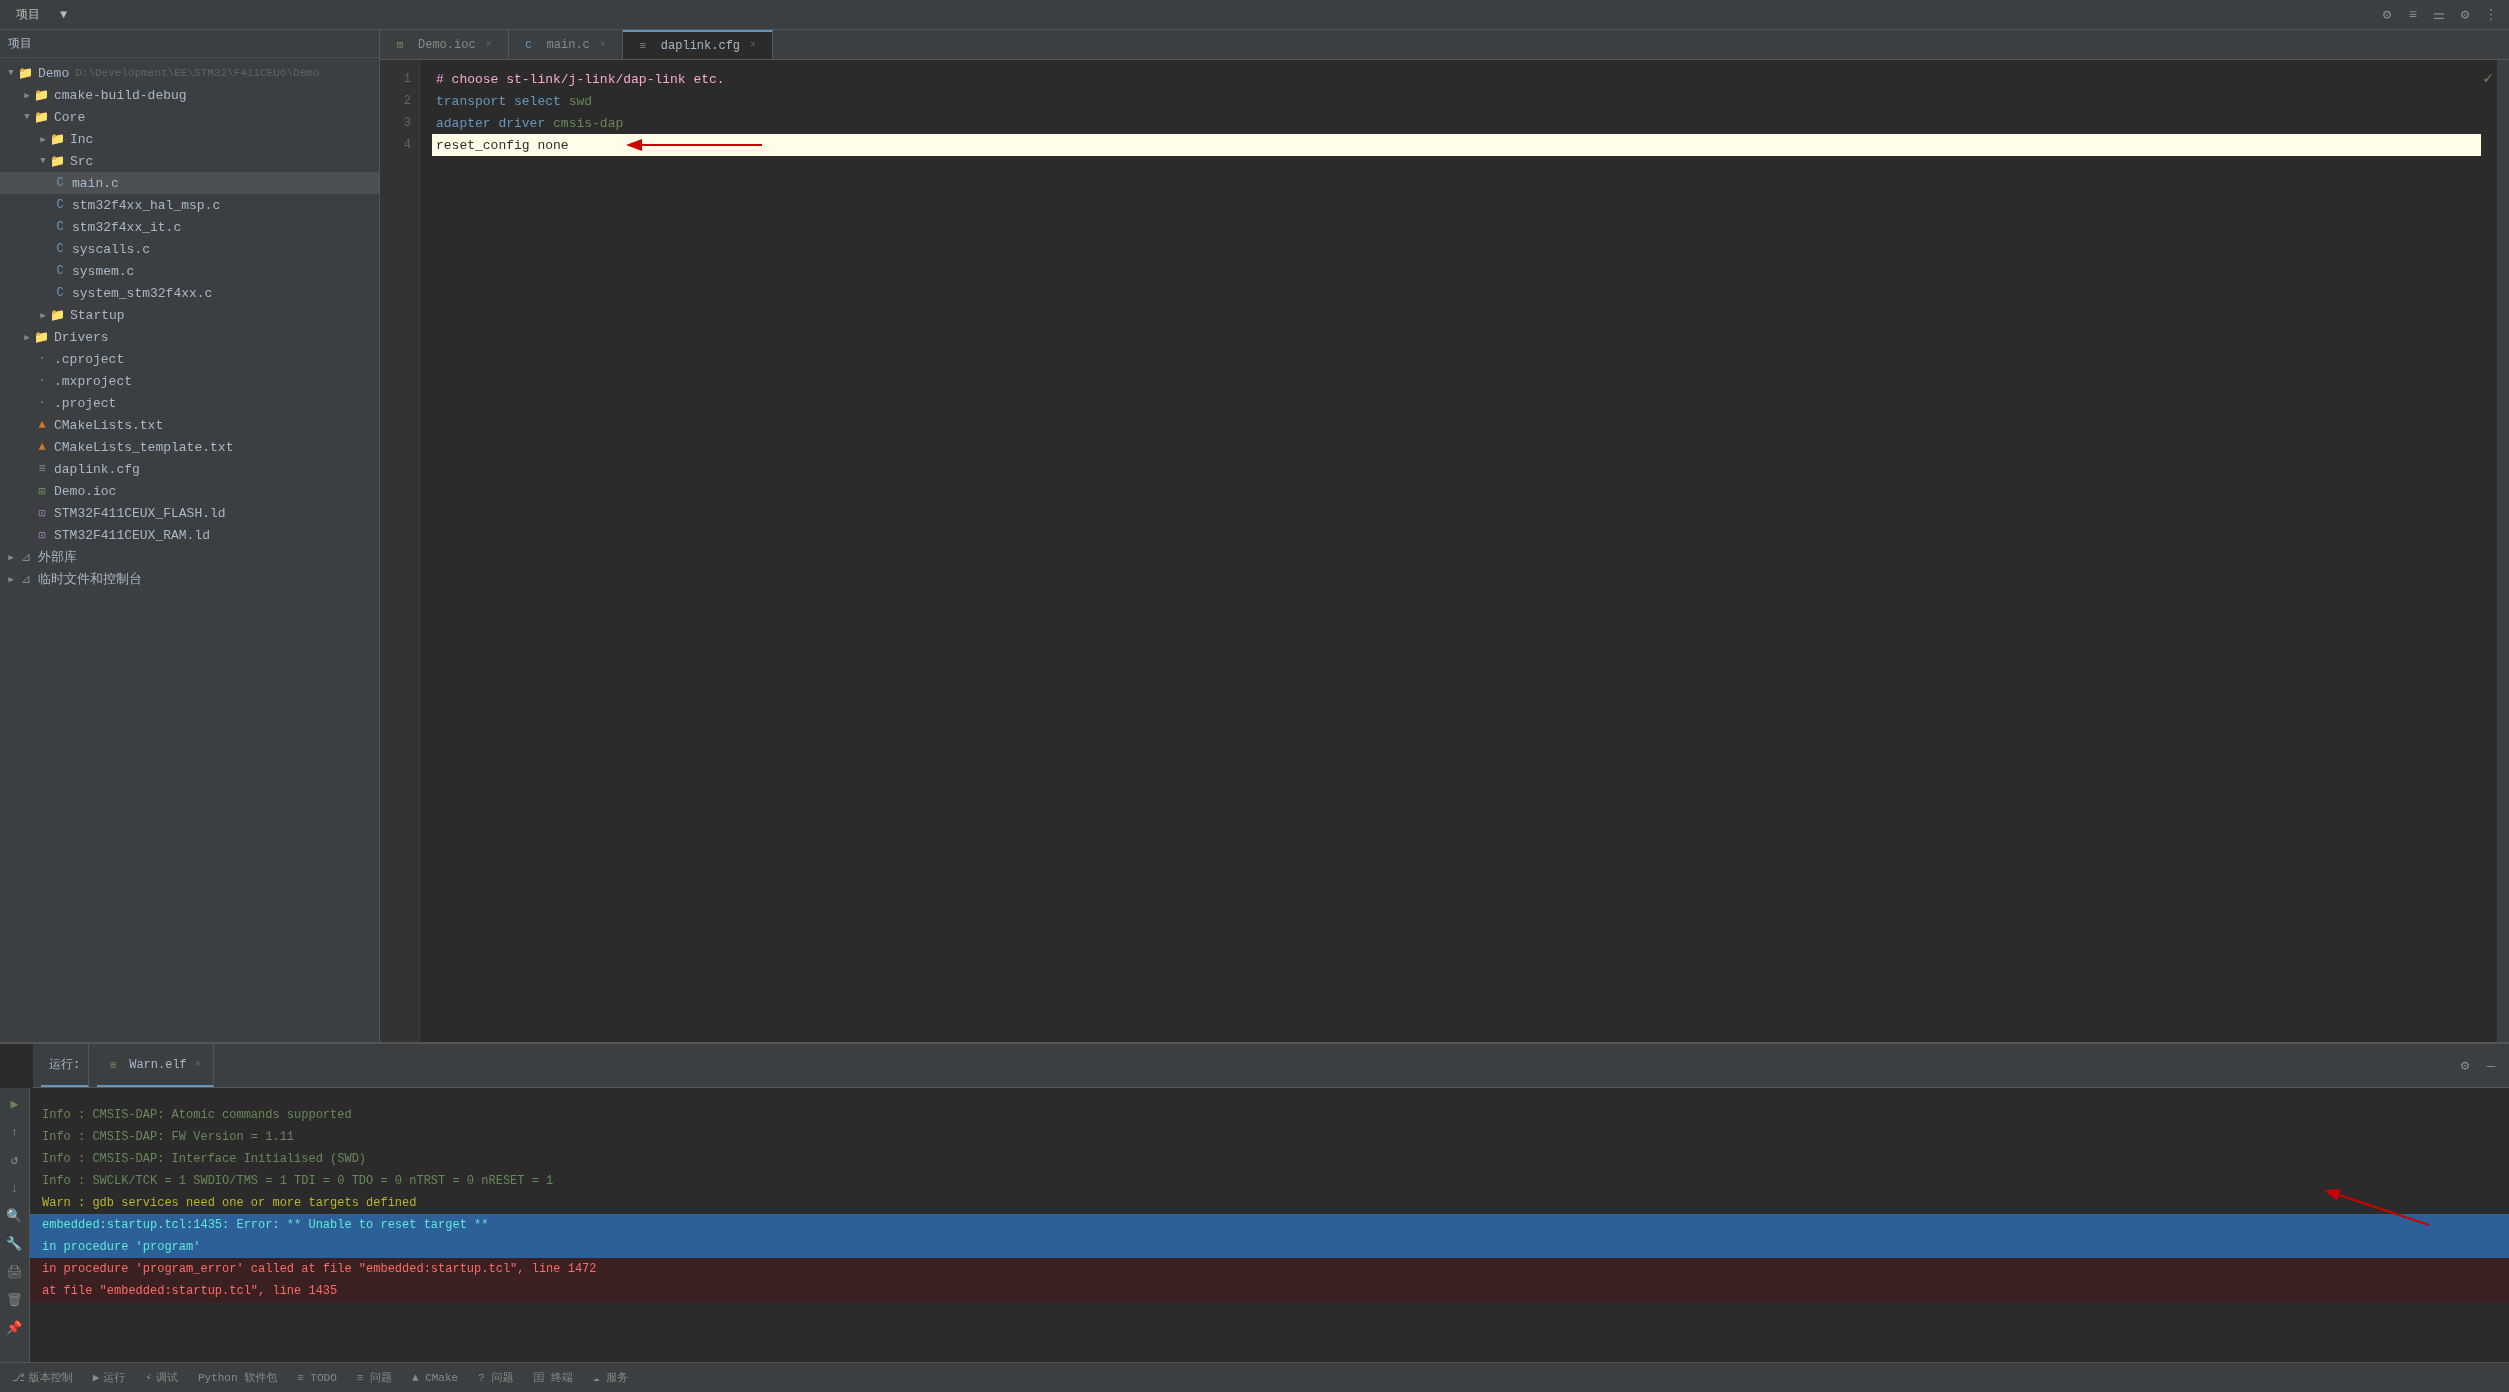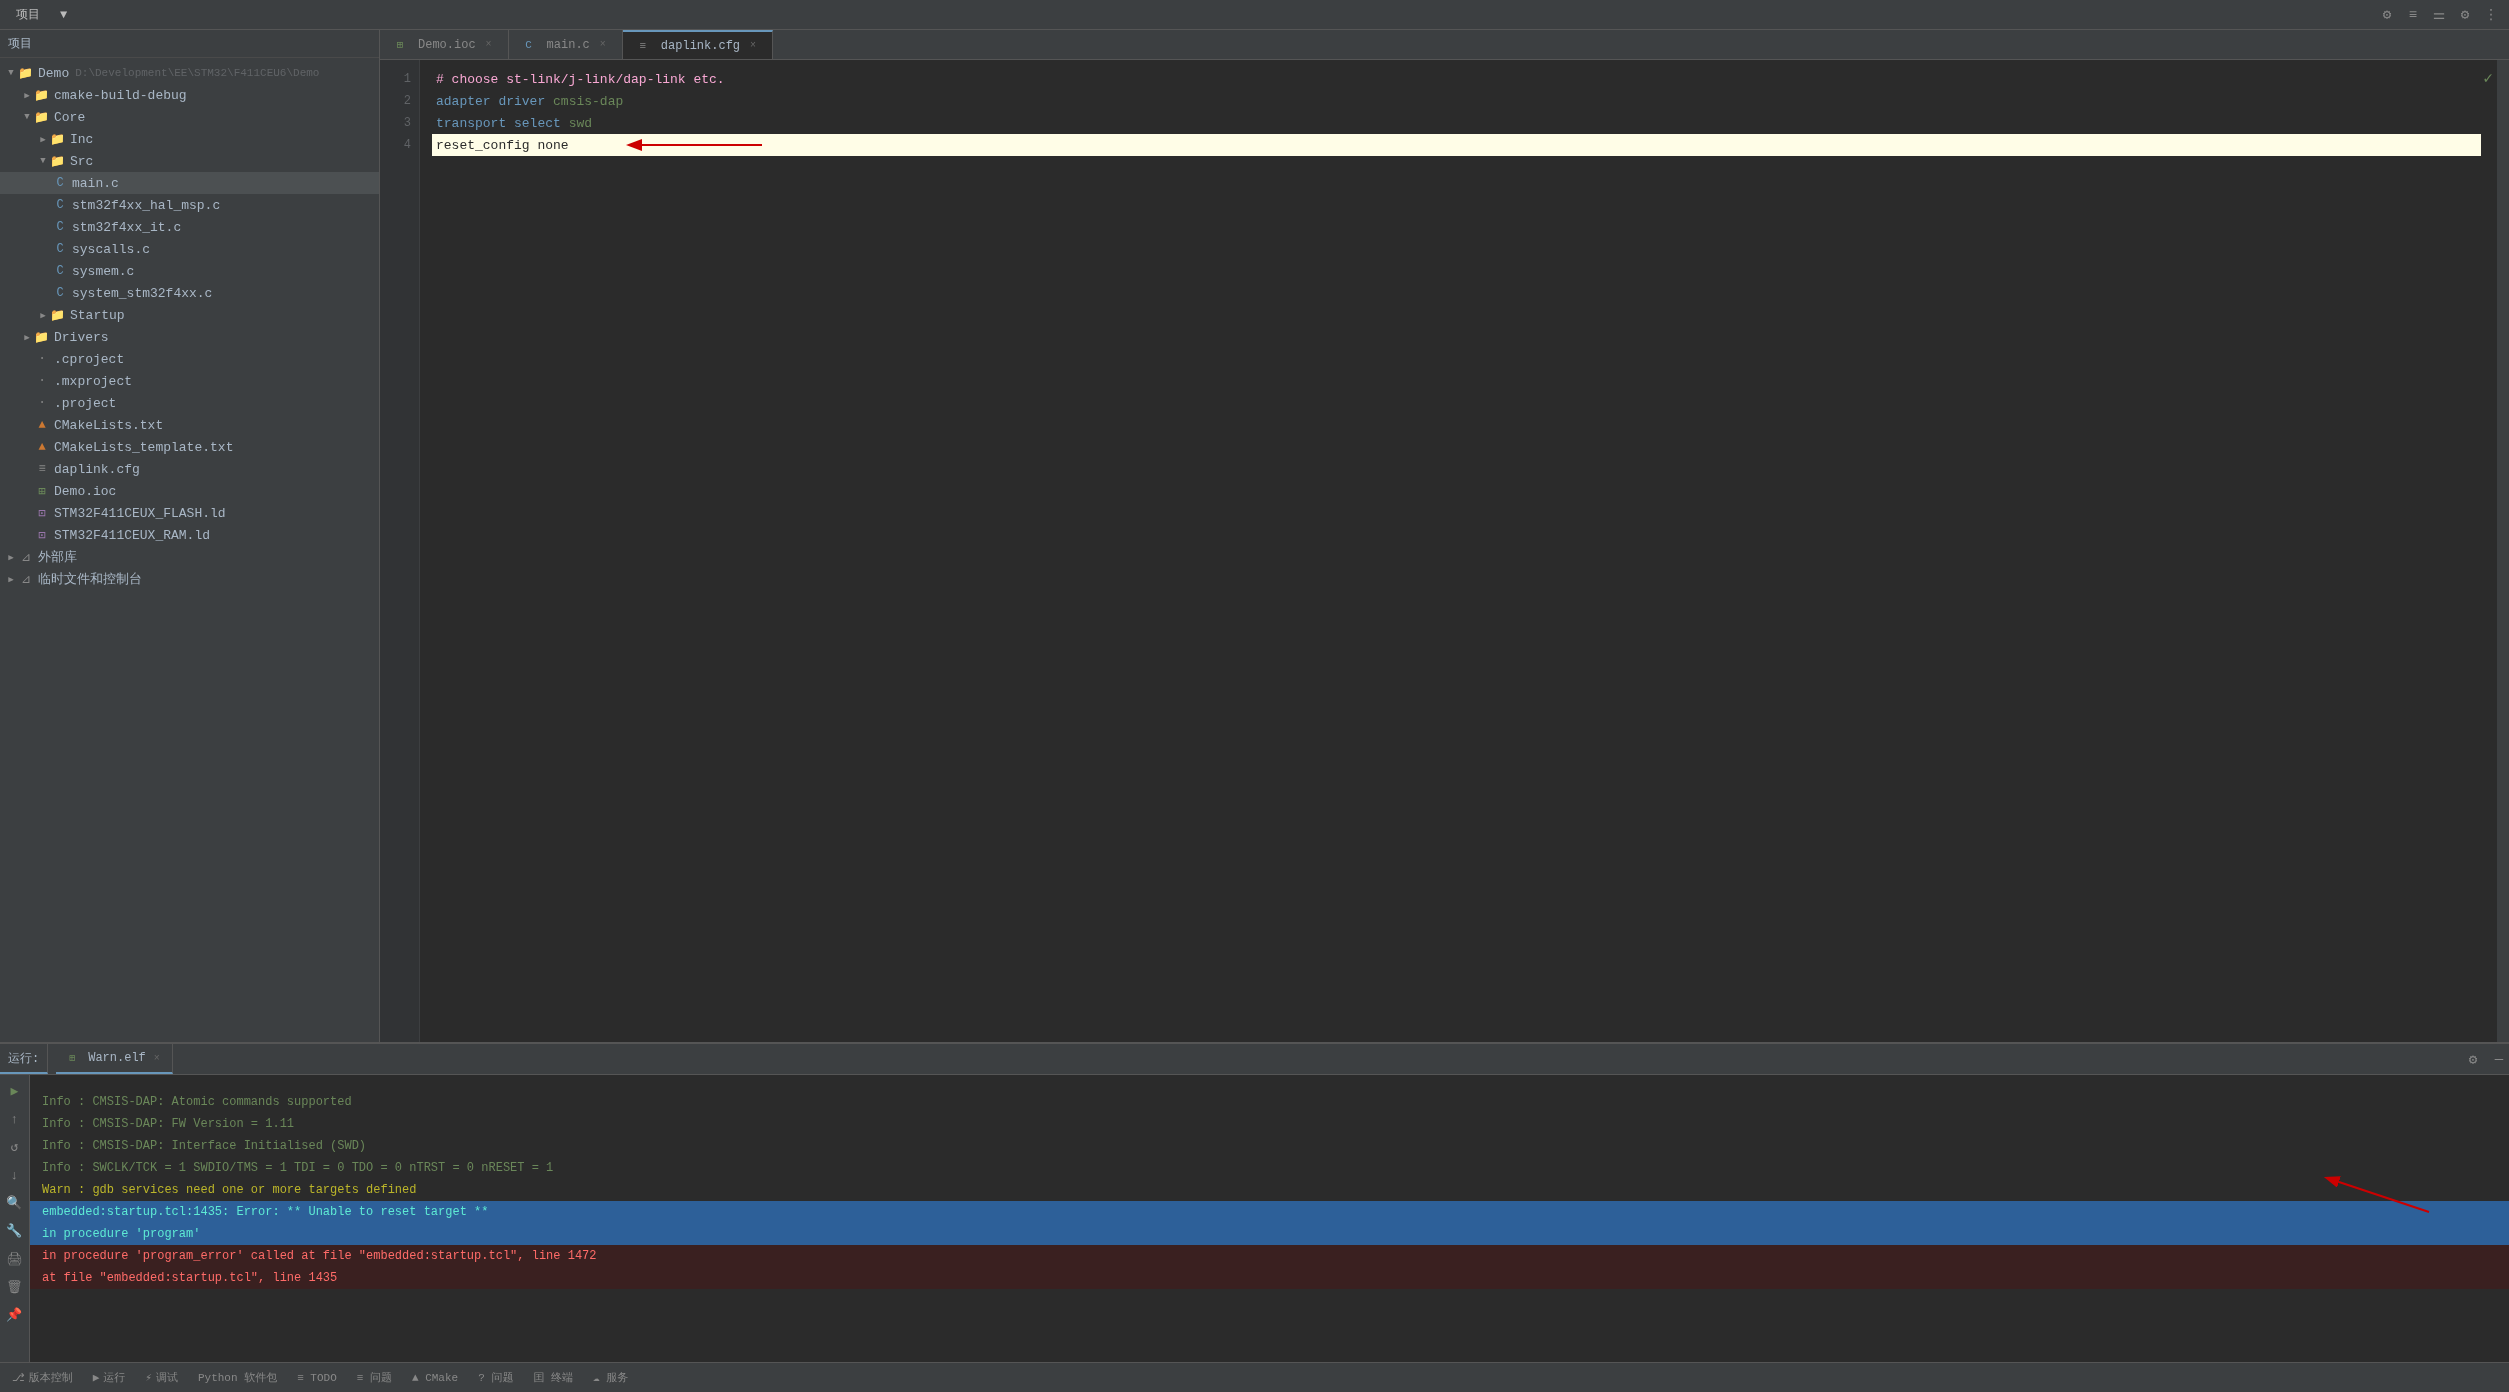--- a/index.html
+++ b/index.html
@@ -218,24 +218,25 @@
       border-top: 2px solid #555;
       display: flex;
       flex-direction: column;
       flex-shrink: 0;
     }
     .bottom-panel-header {
       background: #3c3f41;
       border-bottom: 1px solid #555;
       display: flex;
       align-items: center;
-      height: 31px;
-      padding: 0 0;
+      height: 44px;
+      padding: 0 8px;
       gap: 8px;
       flex-shrink: 0;
+      margin-left: 33px;
     }
     .panel-tab {
       display: flex;
       align-items: center;
       gap: 4px;
       padding: 0 8px;
       height: 100%;
       font-size: 12px;
       color: #888;
       cursor: pointer;
@@ -569,29 +570,29 @@
 
       <div class="editor-content">
 
         <div class="check-mark">✓</div>
 
         <div class="code-line">
           <span class="comment"># choose st-link/j-link/dap-link etc.</span>
         </div>
 
         <div class="code-line">
+          <span style="color:#6897bb;">transport select</span>
+          <span style="color:#a9b7c6;">&nbsp;</span>
+          <span style="color:#6a8759;">swd</span>
+        </div>
+
+        <div class="code-line">
           <span style="color:#6897bb;">adapter driver</span>
           <span style="color:#a9b7c6;">&nbsp;</span>
           <span style="color:#6a8759;">cmsis-dap</span>
-        </div>
-
-        <div class="code-line">
-          <span style="color:#6897bb;">transport select</span>
-          <span style="color:#a9b7c6;">&nbsp;</span>
-          <span style="color:#6a8759;">swd</span>
         </div>
 
         <div class="code-line" style="background:#fffde7; padding: 0 4px; margin-left:-4px; position:relative;">
           <span style="color:#2b2b2b;">reset_config none</span>
 
           <svg style="position:absolute; left:200px; top:1px; width:130px; height:20px; overflow:visible;">
             <defs>
               <marker id="arrowhead" markerWidth="8" markerHeight="6" refX="0" refY="3" orient="auto">
                 <polygon points="0 0, 8 3, 0 6" fill="#cc0000"></polygon>
               </marker>

